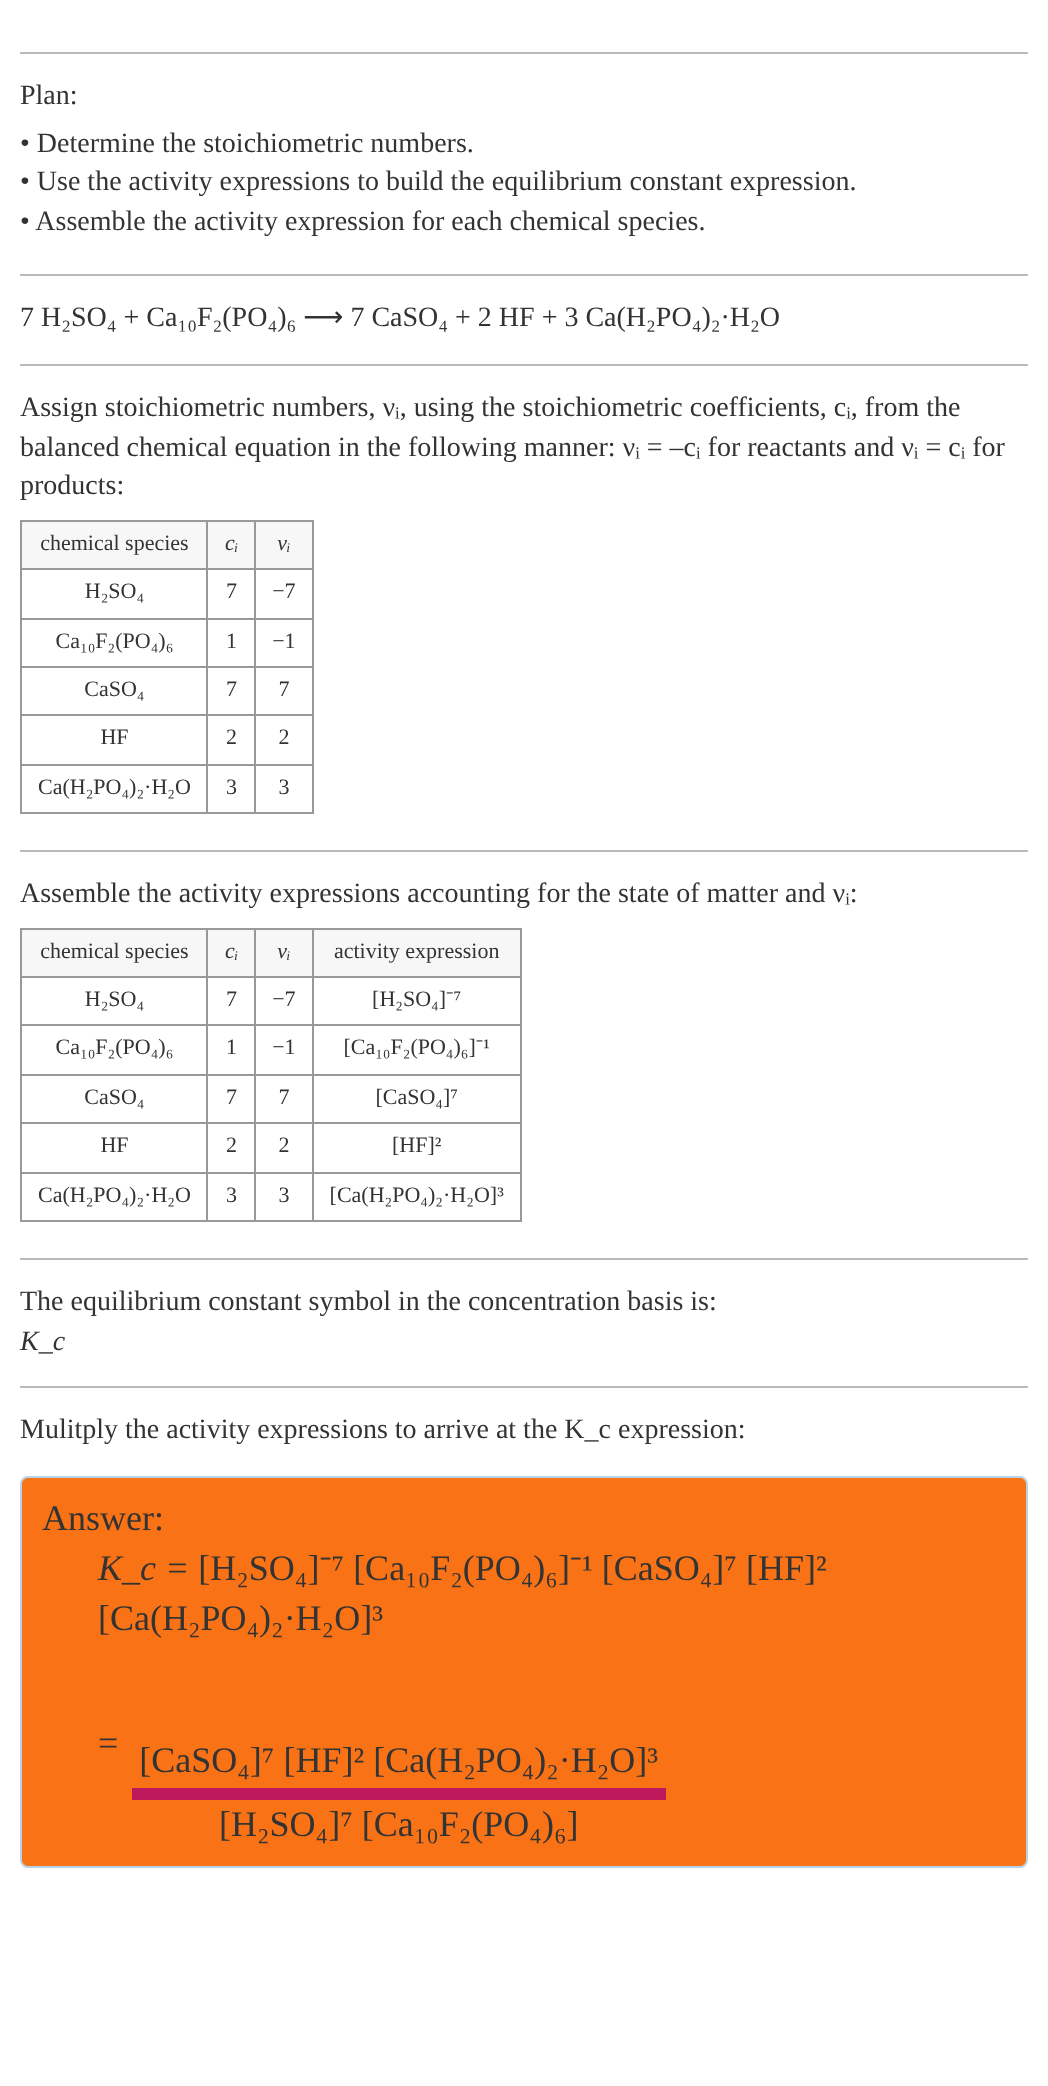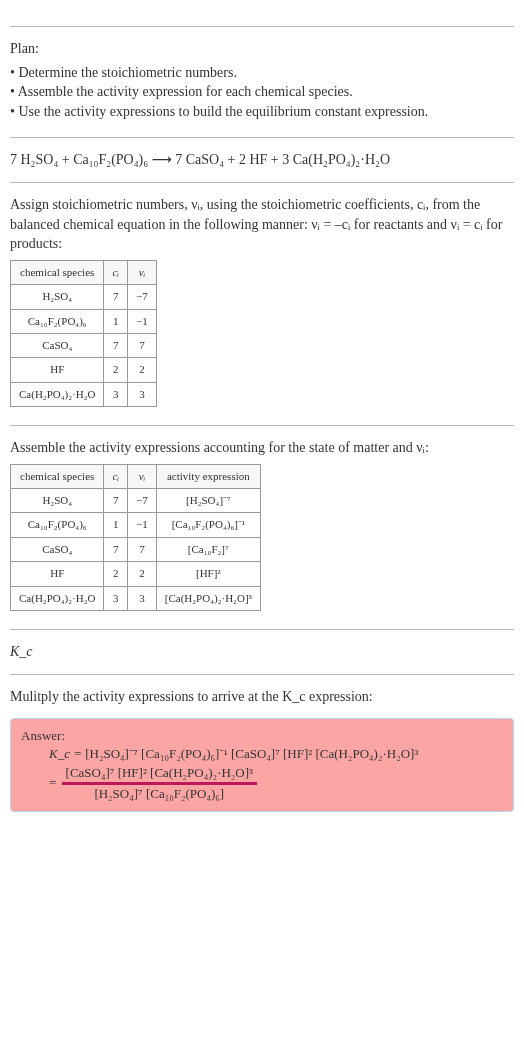--- a/index.html
+++ b/index.html
@@ -31,58 +31,59 @@
     border: 1px solid #999;
     padding: 4px 8px;
     font-size: 11px;
     text-align: center;
   }
   table.data th {
     font-weight: normal;
     background:#f7f7f7;
   }
   .answer-box {
-    background: #fca5a5;
+    background: #f97316;
     border: 1px solid #b8d4e8;
     border-radius: 4px;
     padding: 8px 10px;
     margin-top: 6px;
-    font-size: 13px;
+    font-size: 18px;
   }
   .frac {
     display: inline-block;
     vertical-align: middle;
     text-align: center;
     margin: 0 2px;
   }
   .frac .num {
     display:block;
-    border-bottom:3px solid #be185d;
+    border-bottom:6px solid #be185d;
     padding:0 4px;
+    margin-top:46px;
   }
   .frac .den {
     display:block;
     padding:0 4px;
   }
   .indent { margin-left: 28px; }
   .ital { font-style: italic; }
 </style>
 </head>
 <body>
 
 <div class="section">
 </div>
 <hr class="hr">
 
 <div class="section">
   <div>Plan:</div>
   <ul class="plan-list">
     <li>Determine the stoichiometric numbers.</li>
+    <li>Use the activity expressions to build the equilibrium constant expression.</li>
     <li>Assemble the activity expression for each chemical species.</li>
-    <li>Use the activity expressions to build the equilibrium constant expression.</li>
   </ul>
 </div>
 <hr class="hr">
 
 <div class="section">
   <div>7 H₂SO₄ + Ca₁₀F₂(PO₄)₆ ⟶ 7 CaSO₄ + 2 HF + 3 Ca(H₂PO₄)₂·H₂O</div>
 </div>
 <hr class="hr">
 
 <div class="section">
@@ -143,40 +144,41 @@
     <tr>
           <td>Ca₁₀F₂(PO₄)₆</td>
           <td>1</td>
           <td>−1</td>
           <td>[Ca₁₀F₂(PO₄)₆]⁻¹</td>
         </tr>
     <tr>
           <td>CaSO₄</td>
           <td>7</td>
           <td>7</td>
-          <td>[Ca₁₀F₂]⁷</td>
+          <td>[CaSO₄]⁷</td>
         </tr>
     <tr>
           <td>HF</td>
           <td>2</td>
           <td>2</td>
           <td>[HF]²</td>
         </tr>
     <tr>
           <td>Ca(H₂PO₄)₂·H₂O</td>
           <td>3</td>
           <td>3</td>
           <td>[Ca(H₂PO₄)₂·H₂O]³</td>
         </tr>
   </tbody>
     </table>
 </div>
 <hr class="hr">
 
 <div class="section">
+  <div>The equilibrium constant symbol in the concentration basis is:</div>
   <div class="ital">K_c</div>
 </div>
 <hr class="hr">
 
 <div class="section">
   <div>Mulitply the activity expressions to arrive at the K_c expression:</div>
 </div>
 
 <div class="answer-box">
   <div>Answer:</div>

